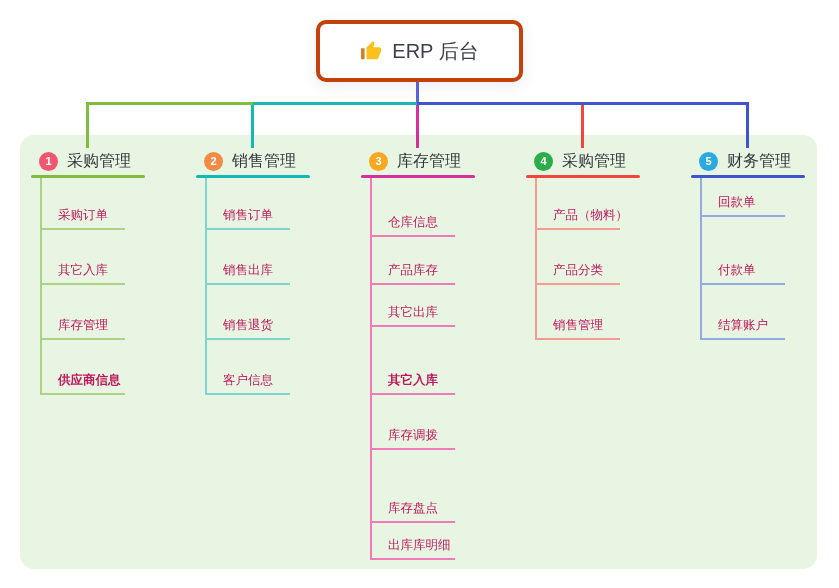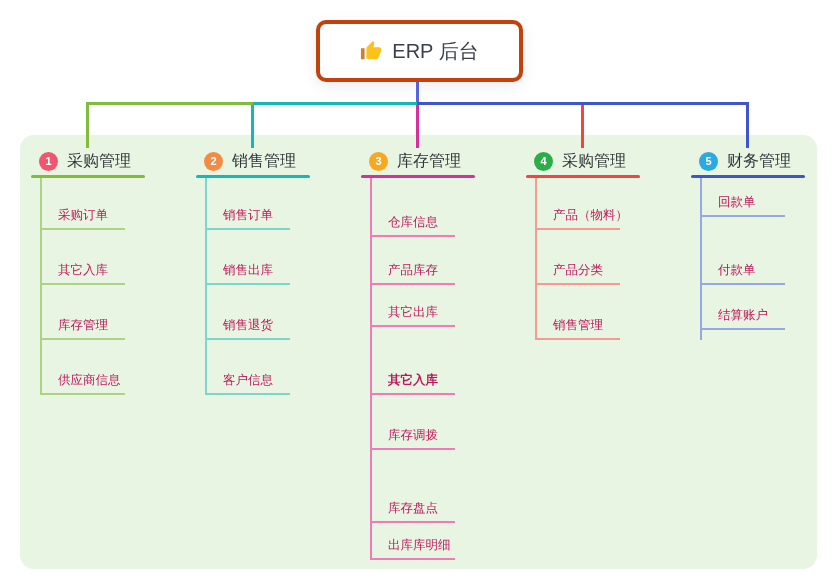--- a/index.html
+++ b/index.html
@@ -81,21 +81,21 @@
       <div class="child-underline"></div>
     </div>
         <div class="child" style="top: 114px;">
       <div class="child-label">其它入库</div>
       <div class="child-underline"></div>
     </div>
         <div class="child" style="top: 169px;">
       <div class="child-label">库存管理</div>
       <div class="child-underline"></div>
     </div>
-        <div class="child" style="top: 224px;">
+        <div class="child" style="top: 224px; font-weight: bold;">
       <div class="child-label">供应商信息</div>
       <div class="child-underline"></div>
     </div>
       </div>
   </div>
 
   <div class="branch" style="left: 196px; --main: #14B8B4; --light: #7DD5CE; --badge: #F28B45;">
     <div class="topic">
       <span class="badge">2</span>
       <span class="topic-label">销售管理</span>
@@ -193,20 +193,20 @@
     <div class="vline" style="height: 162px;"></div>
     <div class="children">
         <div class="child" style="top: 46px;">
       <div class="child-label">回款单</div>
       <div class="child-underline"></div>
     </div>
         <div class="child" style="top: 114px;">
       <div class="child-label">付款单</div>
       <div class="child-underline"></div>
     </div>
-        <div class="child" style="top: 159px;">
+        <div class="child" style="top: 169px;">
       <div class="child-label">结算账户</div>
       <div class="child-underline"></div>
     </div>
       </div>
   </div>
 
 </div>
 
 </body></html>

